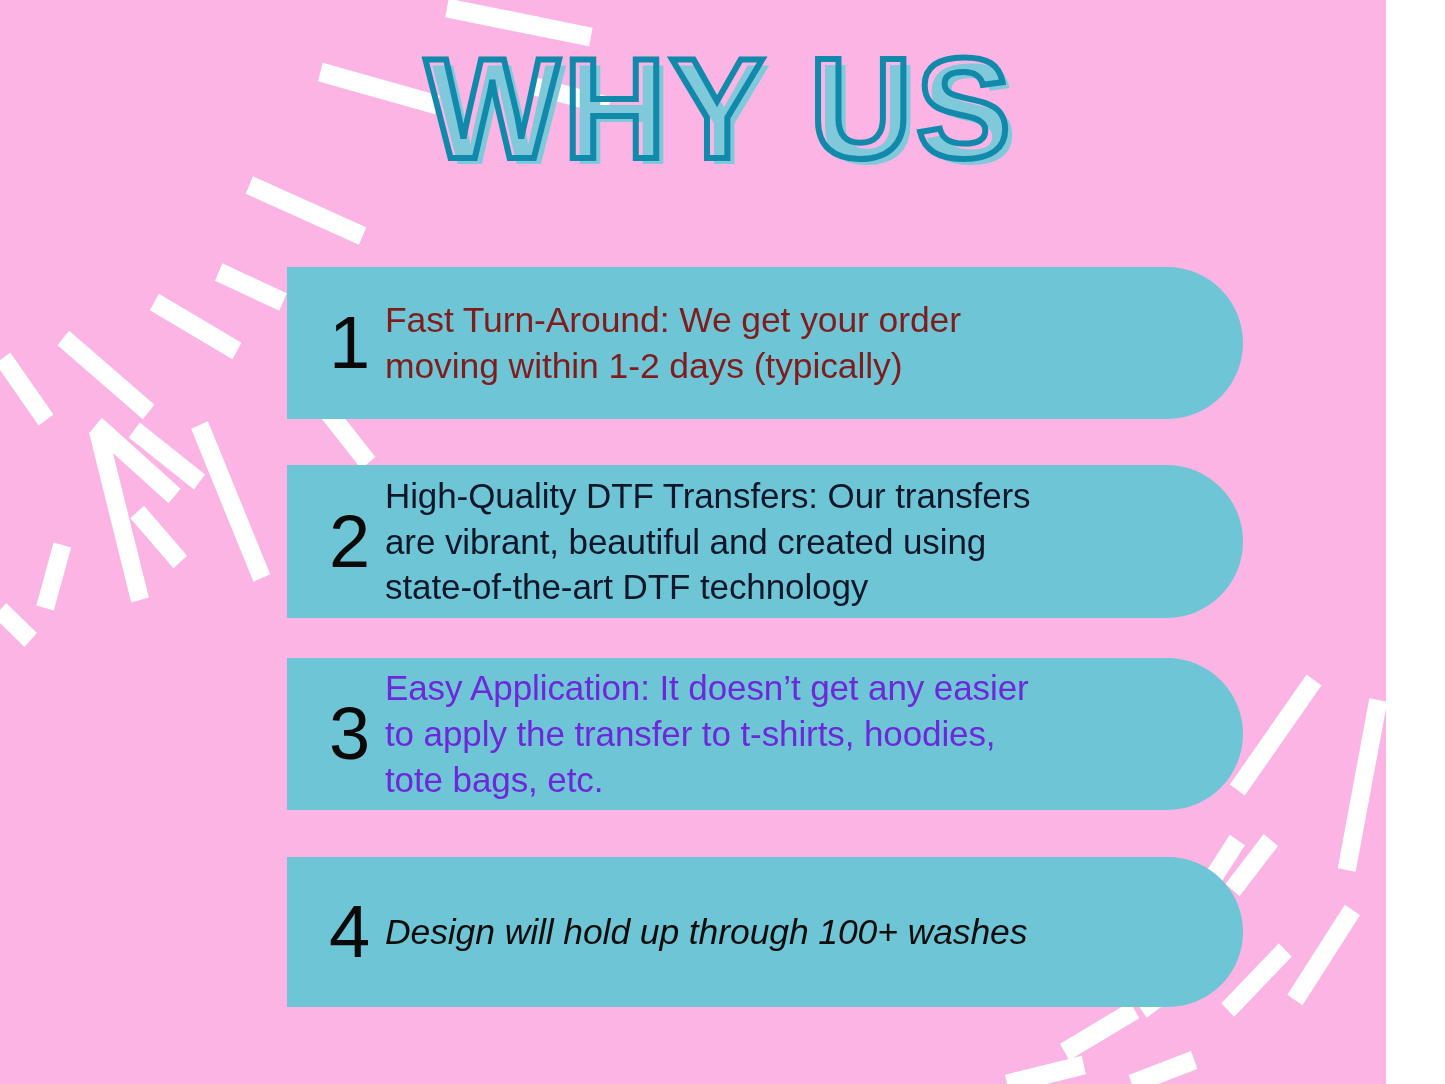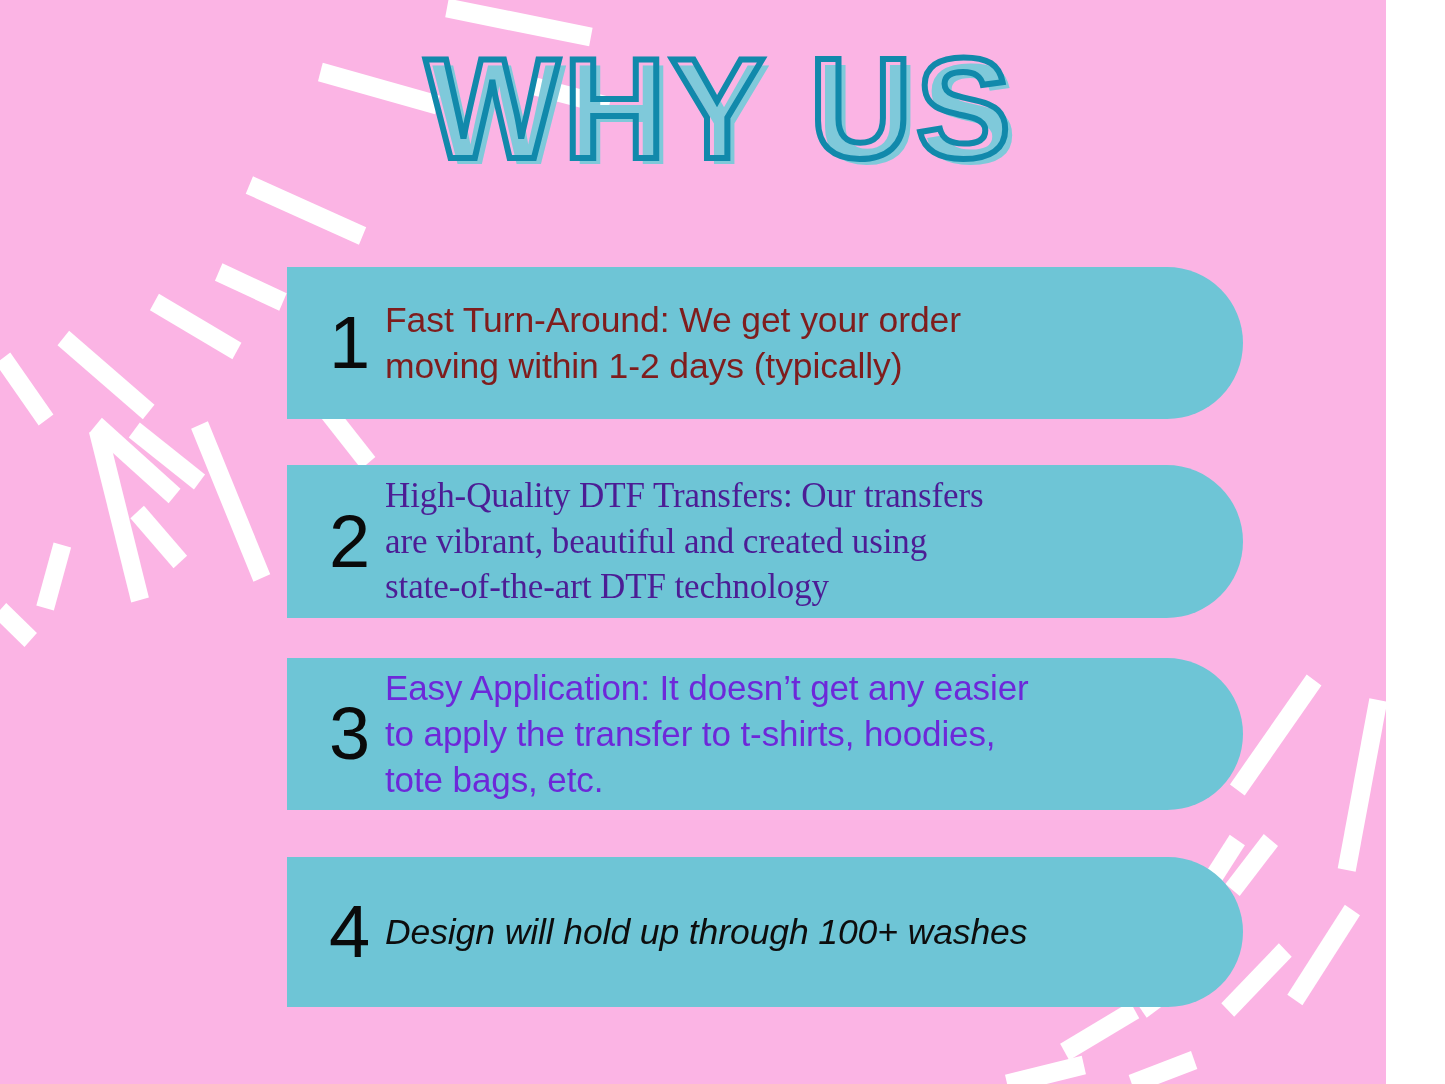--- a/index.html
+++ b/index.html
@@ -154,21 +154,21 @@
     <div class="card-inner">
       <div class="card-num" style="color: rgb(10, 10, 10);">1</div>
       <div class="card-text" style="color: #7f1d1d;">Fast Turn-Around: We get your order
 moving within 1-2 days (typically)</div>
     </div>
   </div>
 
   <div class="card" id="card-2" style="background: rgb(110, 197, 214);">
     <div class="card-inner">
       <div class="card-num" style="color: rgb(10, 10, 10);">2</div>
-      <div class="card-text" style="color: #4c1d95; font-family: Liberation Serif, serif;">High-Quality DTF Transfers: Our transfers
+      <div class="card-text" style="color: #0f172a;">High-Quality DTF Transfers: Our transfers
 are vibrant, beautiful and created using
 state-of-the-art DTF technology</div>
     </div>
   </div>
 
   <div class="card" id="card-3" style="background: rgb(110, 197, 214);">
     <div class="card-inner">
       <div class="card-num" style="color: rgb(10, 10, 10);">3</div>
       <div class="card-text" style="color: #6d28d9;">Easy Application: It doesn’t get any easier
 to apply the transfer to t-shirts, hoodies,

